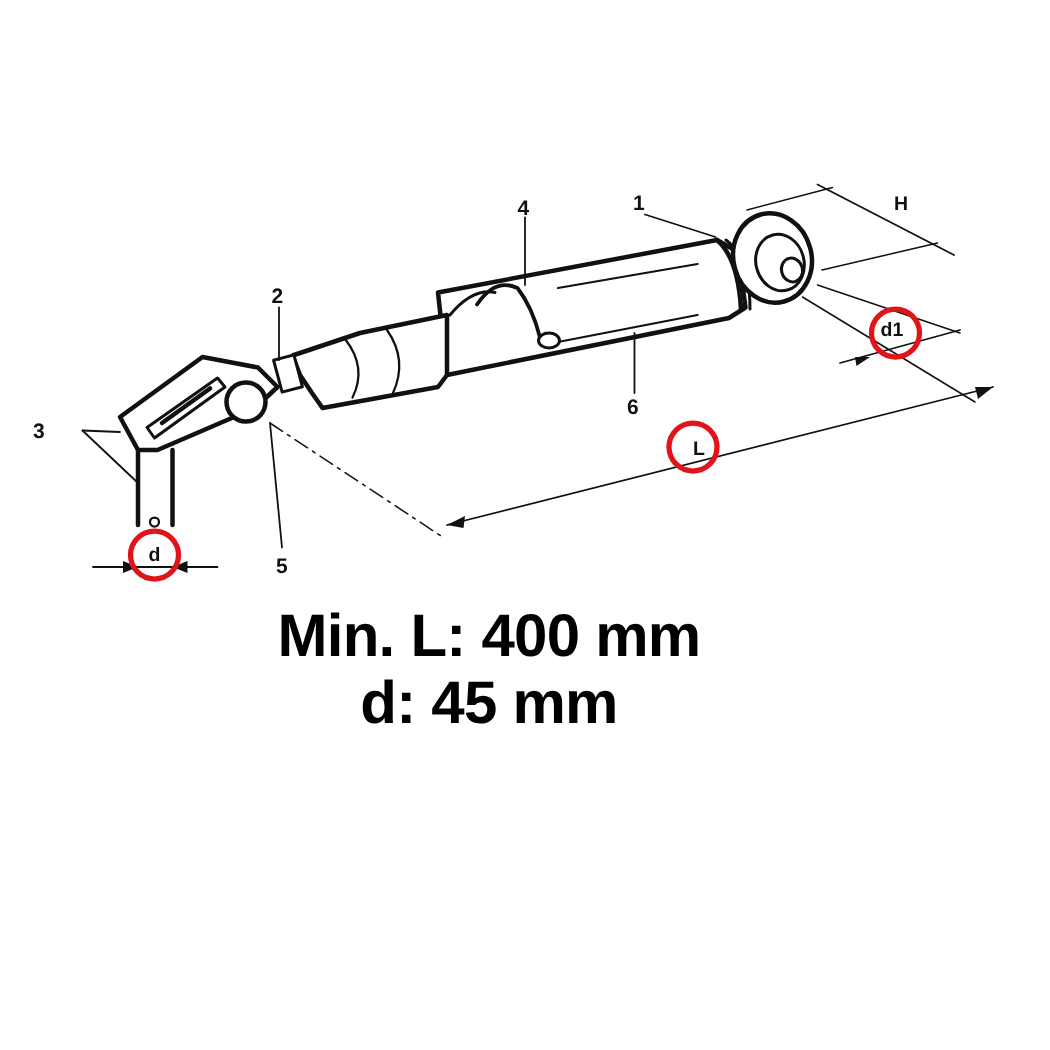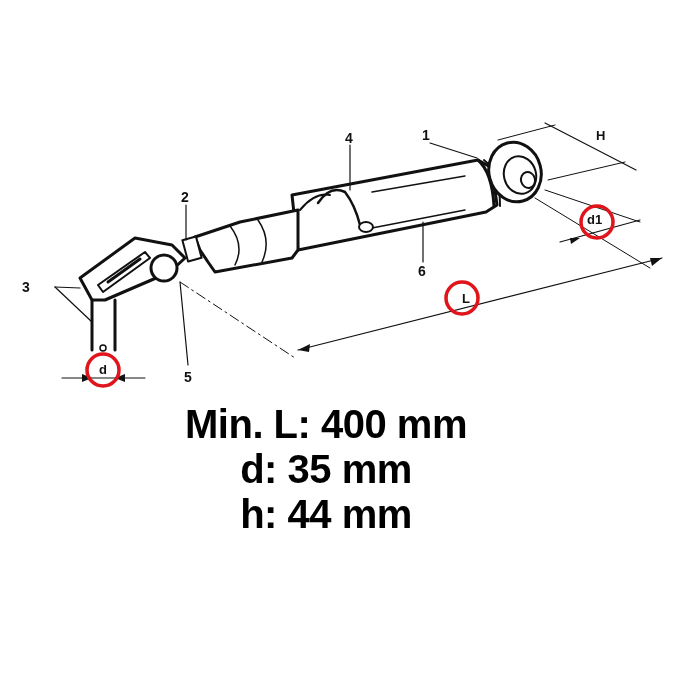--- a/index.html
+++ b/index.html
@@ -101,15 +101,14 @@
 
   <g fill="none" stroke="#e0141b" stroke-width="3.5">
     <circle cx="597" cy="222" r="16"></circle>
     <circle cx="462" cy="298" r="16"></circle>
     <circle cx="103" cy="370" r="16"></circle>
   </g>
 </svg>
 
 <div class="specs">
   <div class="spec-line">Min. L: 400 mm</div>
-  <div class="spec-line">d: 35 mm</div>
-  <div class="spec-line">h: 44 mm</div>
+  <div class="spec-line">d: 45 mm</div>
 </div>
 
 </body></html>

